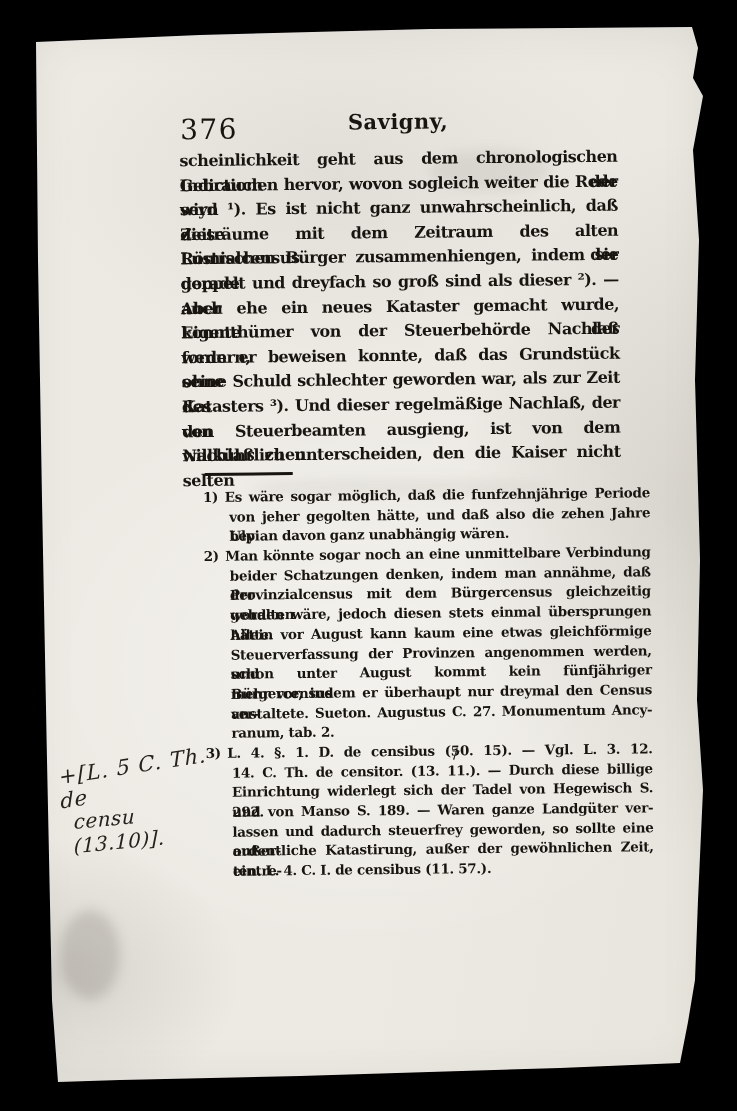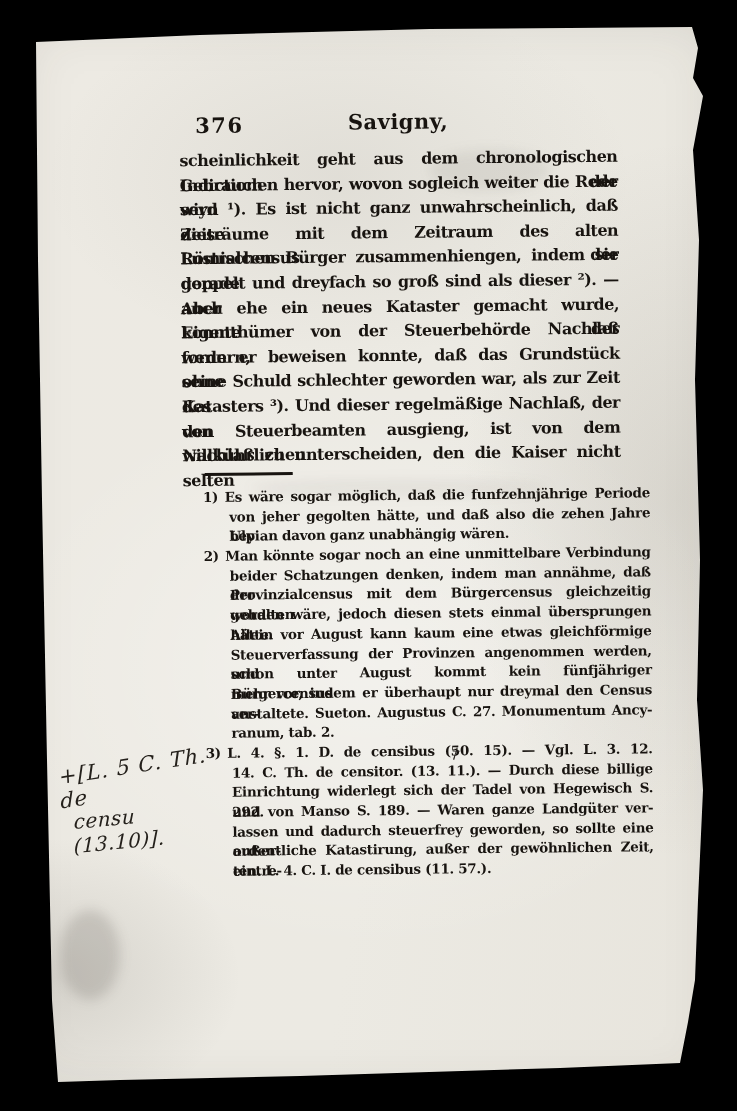--- a/index.html
+++ b/index.html
@@ -37,22 +37,22 @@
   .stain-b { left: 250px; top: 480px; width: 300px; height: 16px; background: rgba(100,95,85,0.08); }
   .stain-c { left: 60px; top: 910px; width: 60px; height: 90px; background: rgba(60,56,48,0.16); }
 
   .content {
     position: absolute; left: 0; top: 0; width: 737px; height: 1111px;
     transform: rotate(-0.6deg);
     transform-origin: 200px 500px;
     color: #181410;
   }
   .page-number {
-    position: absolute; left: 199px; top: 113px;
-    font-size: 21px; font-weight: bold; letter-spacing: 1.5px;
+    position: absolute; left: 184px; top: 113px;
+    font-size: 28px; font-weight: normal; letter-spacing: 1.5px;
   }
   .running-head {
     position: absolute; left: 183px; top: 111px; width: 438px;
     text-align: center; font-size: 21px; font-weight: bold; letter-spacing: 0.5px;
   }
   .body-block {
     position: absolute; left: 183px; top: 149px; width: 438px;
   }
   .body-line {
     height: 24.6px; line-height: 24.6px;

